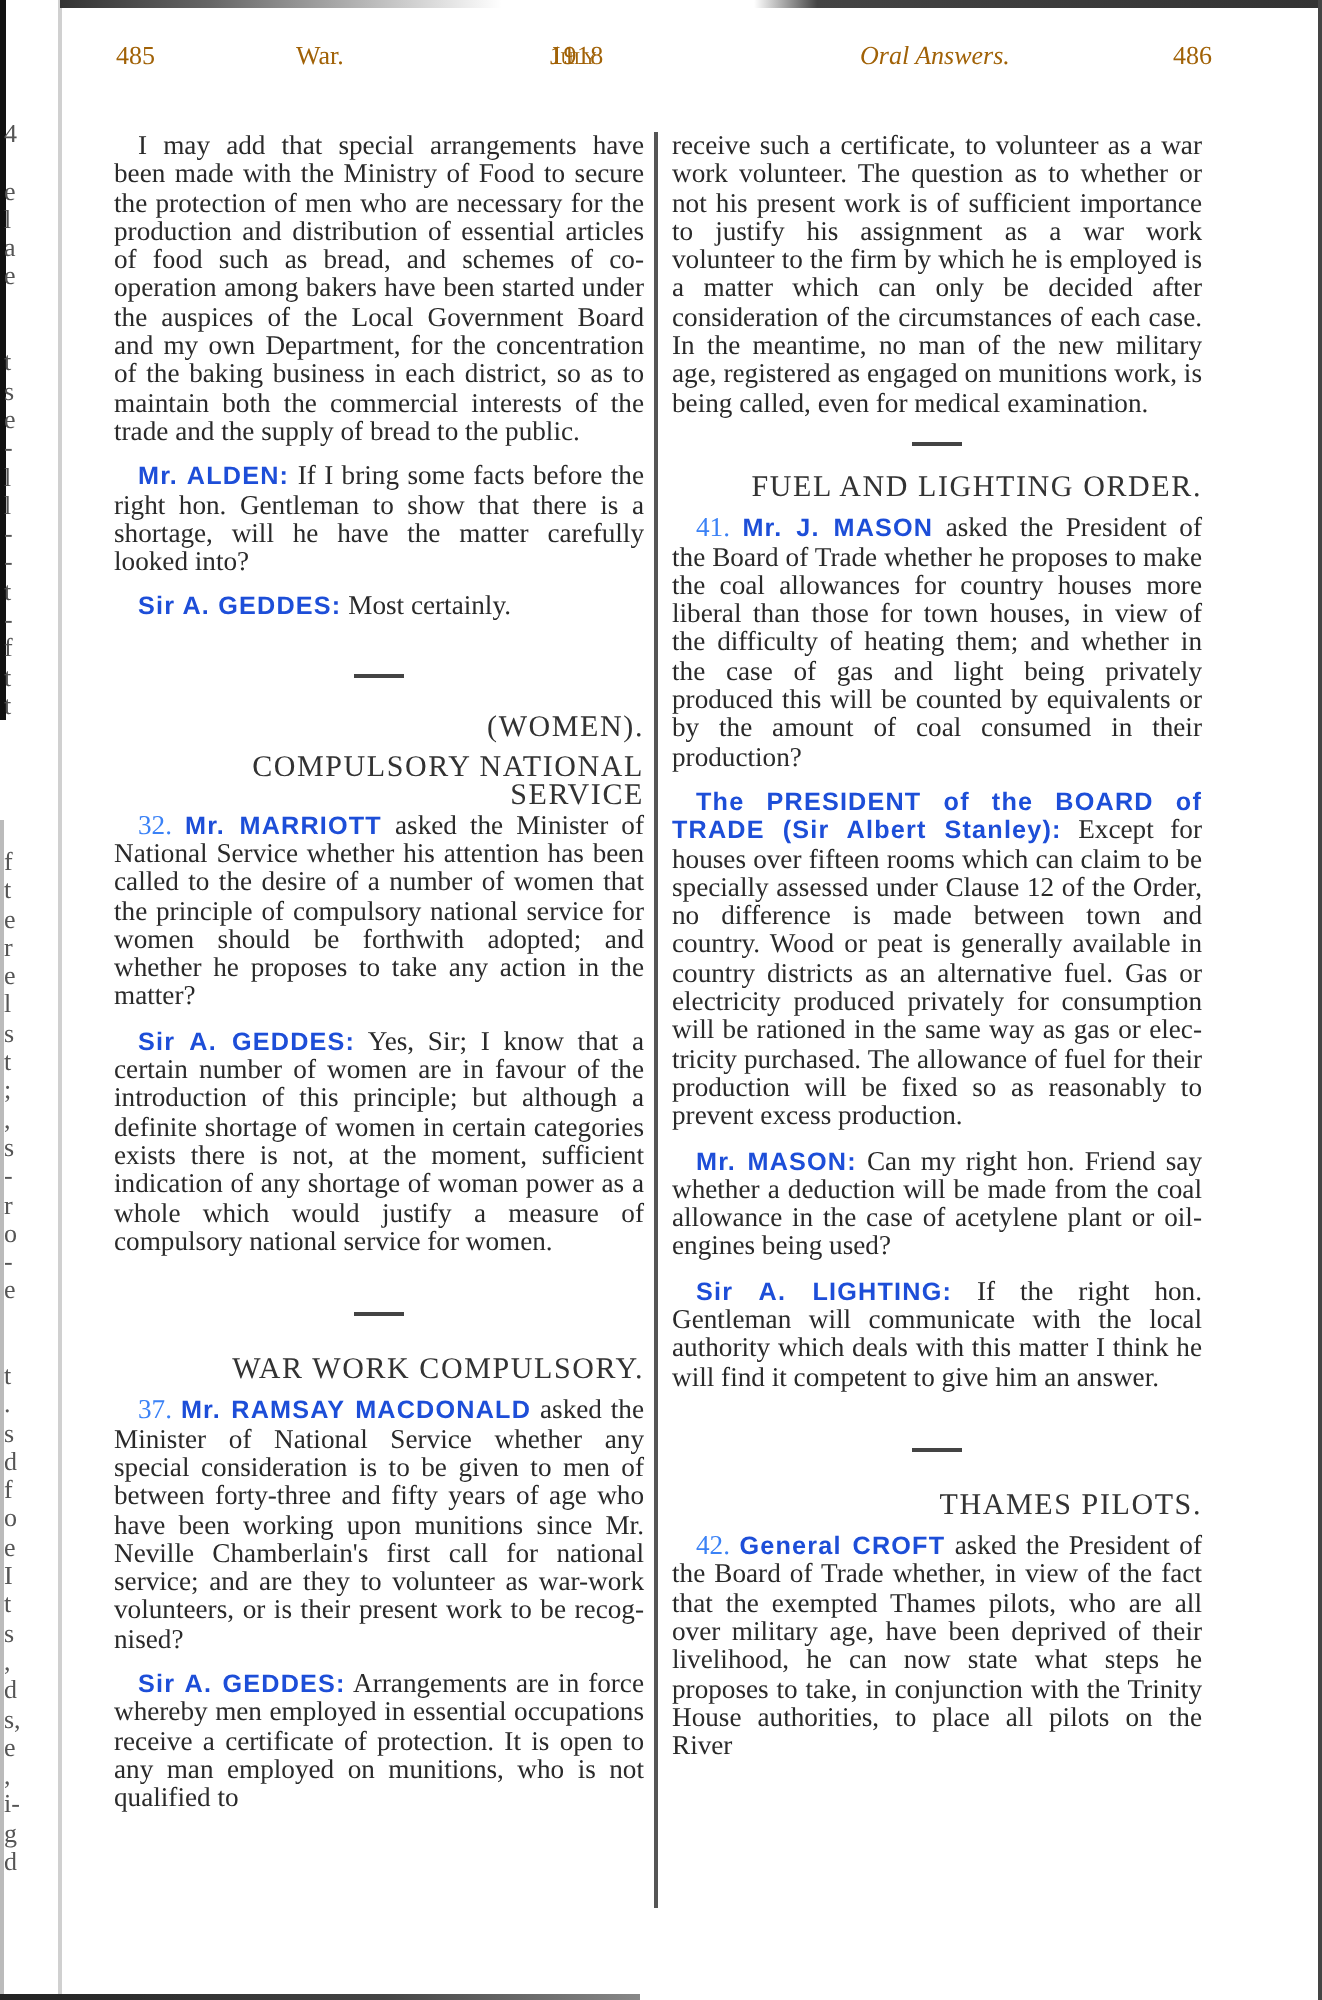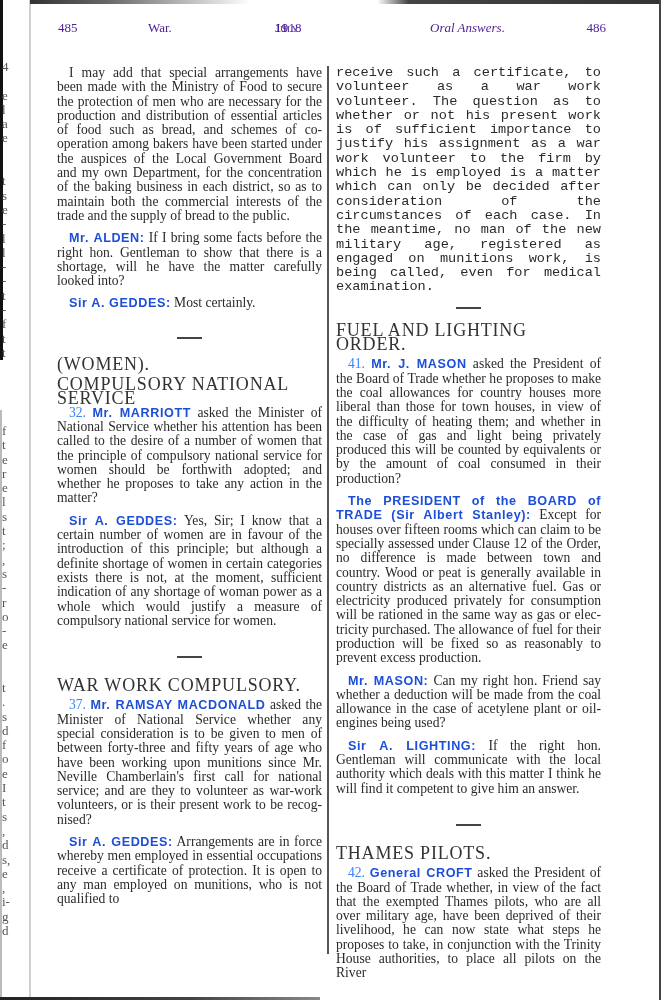--- a/index.html
+++ b/index.html
@@ -14,41 +14,41 @@
                 background: linear-gradient(90deg, #333 0%, #666 12%, #fff 35%, #fff 55%, #444 60%, #333 100%); }
   .bottom-shadow { position: absolute; left: 0; bottom: 0; width: 320px; height: 3px;
                    background: linear-gradient(90deg, #222 0%, #444 60%, #888 100%); }
   .right-edge { position: absolute; right: 0; top: 0; width: 2px; height: 1000px; background: #444; }
 
   .margin-frag { position: absolute; left: 2px; font-size: 13px; line-height: 14.3px; color: #555;
                  white-space: pre; width: 14px; }
 
   
   .header { position: absolute; top: 20px; left: 58px; width: 548px; height: 18px;
-            font-size: 13px; color: #4c1d95; }
+            font-size: 13px; color: #a16207; }
   .header span { position: absolute; top: 0; }
   .h-left { left: 0; }
   .h-war { left: 90px; }
   .h-date { left: 217px; letter-spacing: 0.2px; }
   .h-date .sc { font-variant: small-caps; }
   .h-oral { left: 372px; font-style: italic; }
   .h-right { right: 0; margin-left: 15px; }
 
   .col-divider { position: absolute; left: 327px; top: 66px; width: 2px; height: 888px; background: #555; }
 
   .col { position: absolute; top: 66px; width: 265px; font-size: 13.6px; line-height: 14.3px;
          text-align: justify; hyphens: manual; }
   .col-left { left: 57px; }
   .col-right { left: 336px; }
 
   .col p { margin: 0 0 8px 0; text-indent: 12px; }
-  .col p.cont { text-indent: 0; font-family: Liberation Mono, monospace; }
+  .col p.cont { text-indent: 0; }
   .speaker { font-family: "Liberation Sans", "DejaVu Sans", sans-serif; font-weight: bold;
              font-size: 12.6px; letter-spacing: 0.6px; color: #1d4ed8; }
-  .heading { text-align: left; font-size: 18px; letter-spacing: 0.8px; margin: 0 0 6px 0;
+  .heading { text-align: right; font-size: 15px; letter-spacing: 0.8px; margin: 0 0 6px 0;
              text-indent: 0; color: #333; }
   .rule { width: 25px; height: 2px; background: #444; margin: 0 auto; }
   .num { color: #3b82f6; }
 </style>
 </head>
 <body>
 
 <div class="left-bar"></div>
 <div class="left-bar2"></div>
 <div class="gutter-line"></div>

